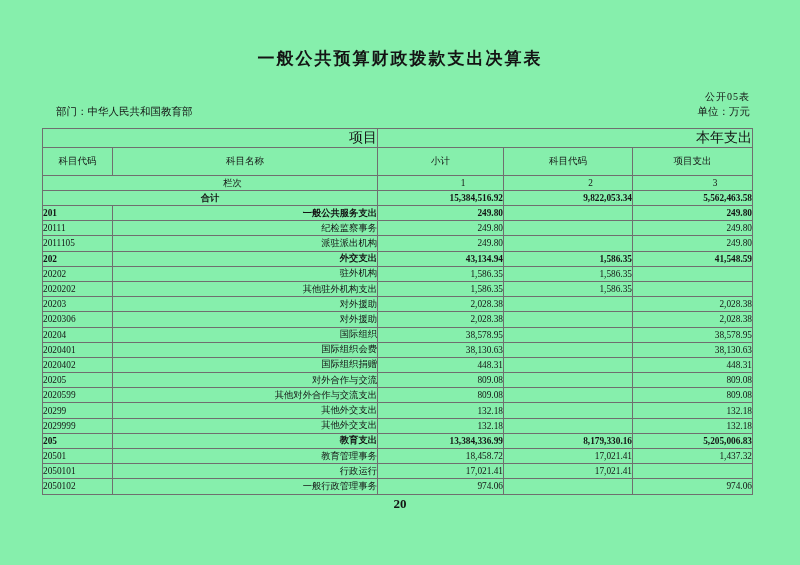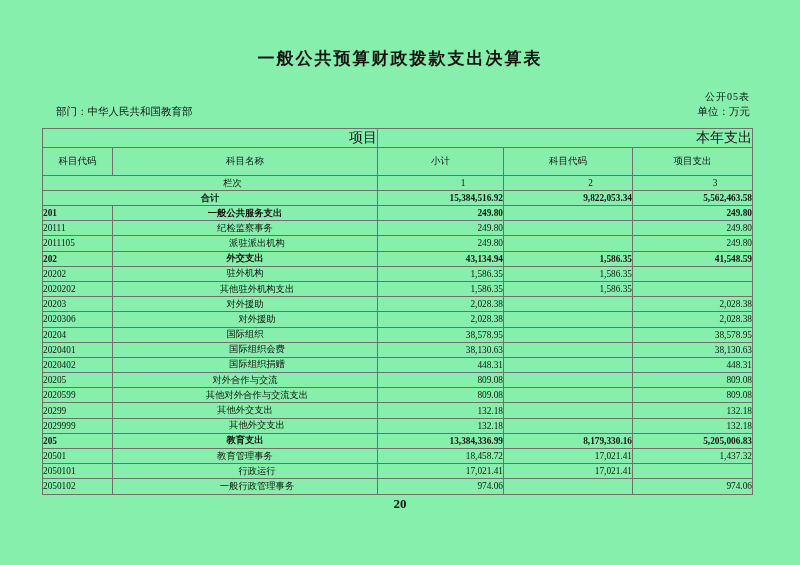--- a/index.html
+++ b/index.html
@@ -29,21 +29,21 @@
     vertical-align:middle;
   }
   table.budget{border:1px solid #474747;}
   tr.h1 td{height:12px;text-align:right;font-size:14px;font-family:Liberation Mono, monospace;}
   tr.h2 td{height:27px;text-align:center;font-size:9.5px;}
   tr.idx td{height:14px;text-align:center;padding-left:45px;}
   tr.tot td{height:14px;font-weight:bold;}
   tr.tot td.lbl{text-align:center;}
   tbody.rows td{height:14.2px;}
   td.code{text-align:left;padding-left:5px;}
-  td.name{text-align:center;padding-left:6px;}
+  td.name{text-align:right;padding-left:6px;}
   td.name.ind{padding-left:24px;}
   td.num{text-align:right;padding-right:6px;}
   .bold{font-weight:bold;}
   .pagenum{
     position:absolute;top:496px;left:0;width:100%;text-align:center;
     font-size:13px;font-weight:bold;
   }
 </style>
 </head>
 <body>

